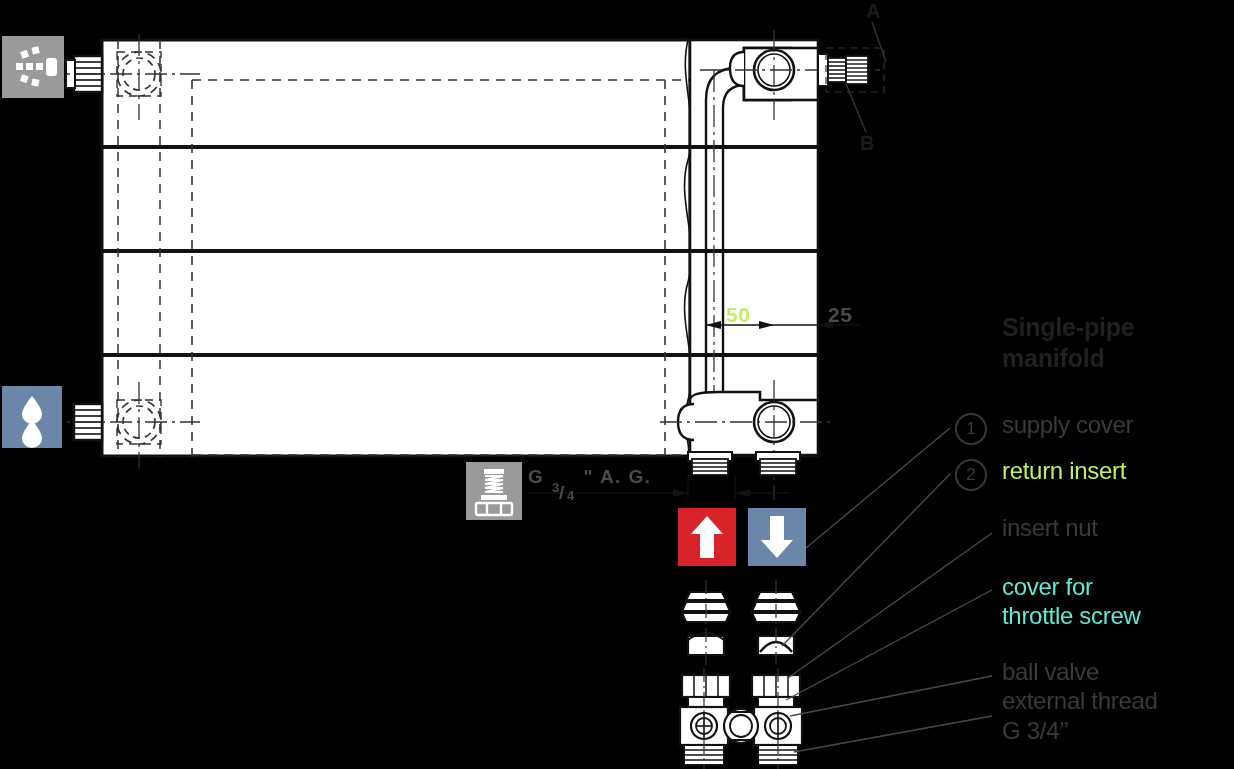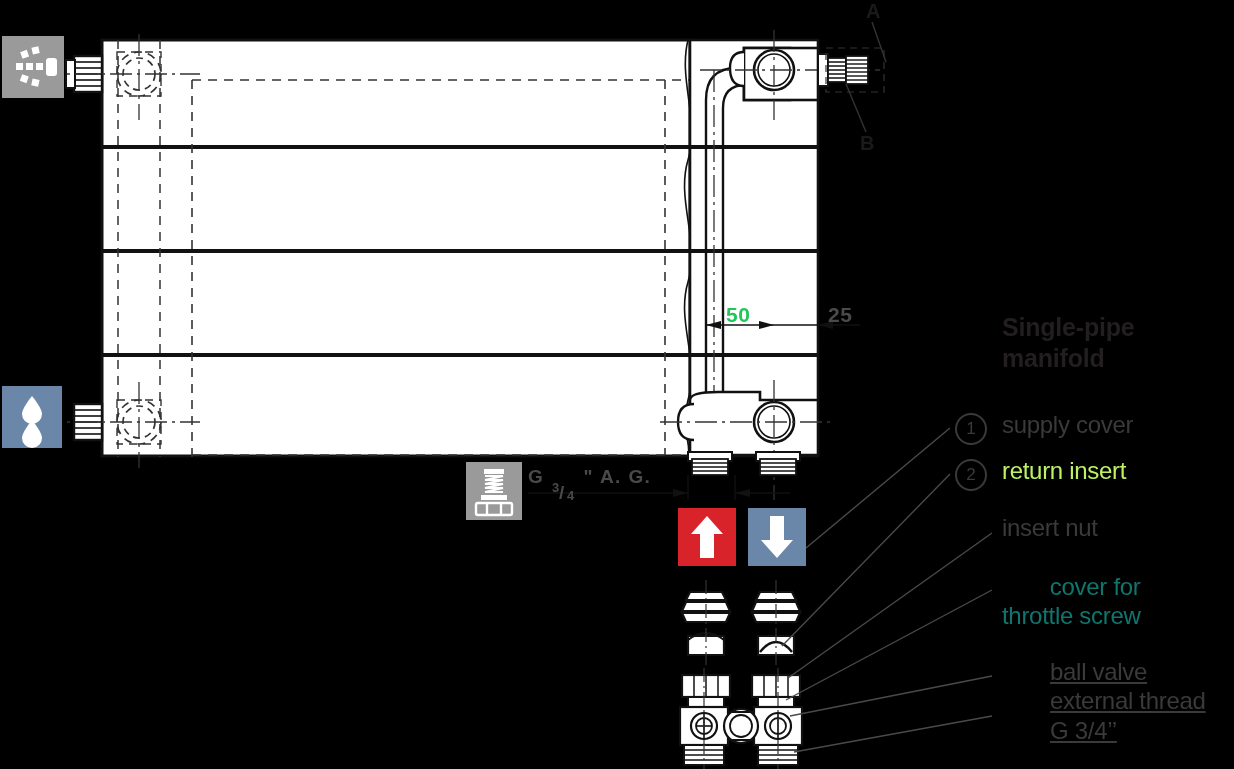--- a/index.html
+++ b/index.html
@@ -10,28 +10,28 @@
   #stage{position:absolute;inset:0;width:1234px;height:769px;}
   svg.layer{position:absolute;left:0;top:0;width:1234px;height:769px;}
   .legend{position:absolute;left:1002px;top:312px;width:240px;}
   .legend-title{
     font-size:25px;font-weight:bold;color:#231f20;line-height:1.22;
     letter-spacing:-0.2px;white-space:pre-line;
   }
   .r1{position:absolute;left:1002px;top:411px;font-size:24px;color:#3a3a3a;letter-spacing:-0.3px;}
   .r2{position:absolute;left:1002px;top:457px;font-size:24px;color:#bef264;letter-spacing:-0.3px;}
   .r3{position:absolute;left:1002px;top:514px;font-size:24px;color:#3a3a3a;letter-spacing:-0.3px;}
-  .r4{position:absolute;left:1002px;top:572px;font-size:24px;color:#0f766e;letter-spacing:-0.3px;line-height:1.22;white-space:pre-line;text-align:right;}
-  .r5{position:absolute;left:1050px;top:657px;font-size:24px;color:#3a3a3a;letter-spacing:-0.3px;line-height:1.22;white-space:pre-line;text-decoration:underline;}
+  .r4{position:absolute;left:1002px;top:572px;font-size:24px;color:#5eead4;letter-spacing:-0.3px;line-height:1.22;white-space:pre-line;}
+  .r5{position:absolute;left:1002px;top:657px;font-size:24px;color:#3a3a3a;letter-spacing:-0.3px;line-height:1.22;white-space:pre-line;}
   .badge-num{
     position:absolute;width:28px;height:28px;border:2px solid #3a3a3a;
     border-radius:50%;color:#3a3a3a;font-size:17px;
     display:flex;align-items:center;justify-content:center;
   }
-  .dimtext{position:absolute;color:#22c55e;font-size:21px;font-weight:bold;letter-spacing:0.5px;}
+  .dimtext{position:absolute;color:#bef264;font-size:21px;font-weight:bold;letter-spacing:0.5px;}
   .dimtext.gray{color:#4a4a4a;font-weight:bold;}
   .ab-label{position:absolute;color:#1a1a1a;font-size:20px;font-weight:bold;}
   .gthread{
     position:absolute;left:528px;top:466px;color:#4a4a4a;
     font-size:19px;font-weight:bold;letter-spacing:1.4px;white-space:nowrap;
   }
   .gthread sup{font-size:13px;vertical-align:super;}
   .gthread sub{font-size:13px;vertical-align:-0.12em;}
   .icon-box{position:absolute;display:block;}
 </style>

